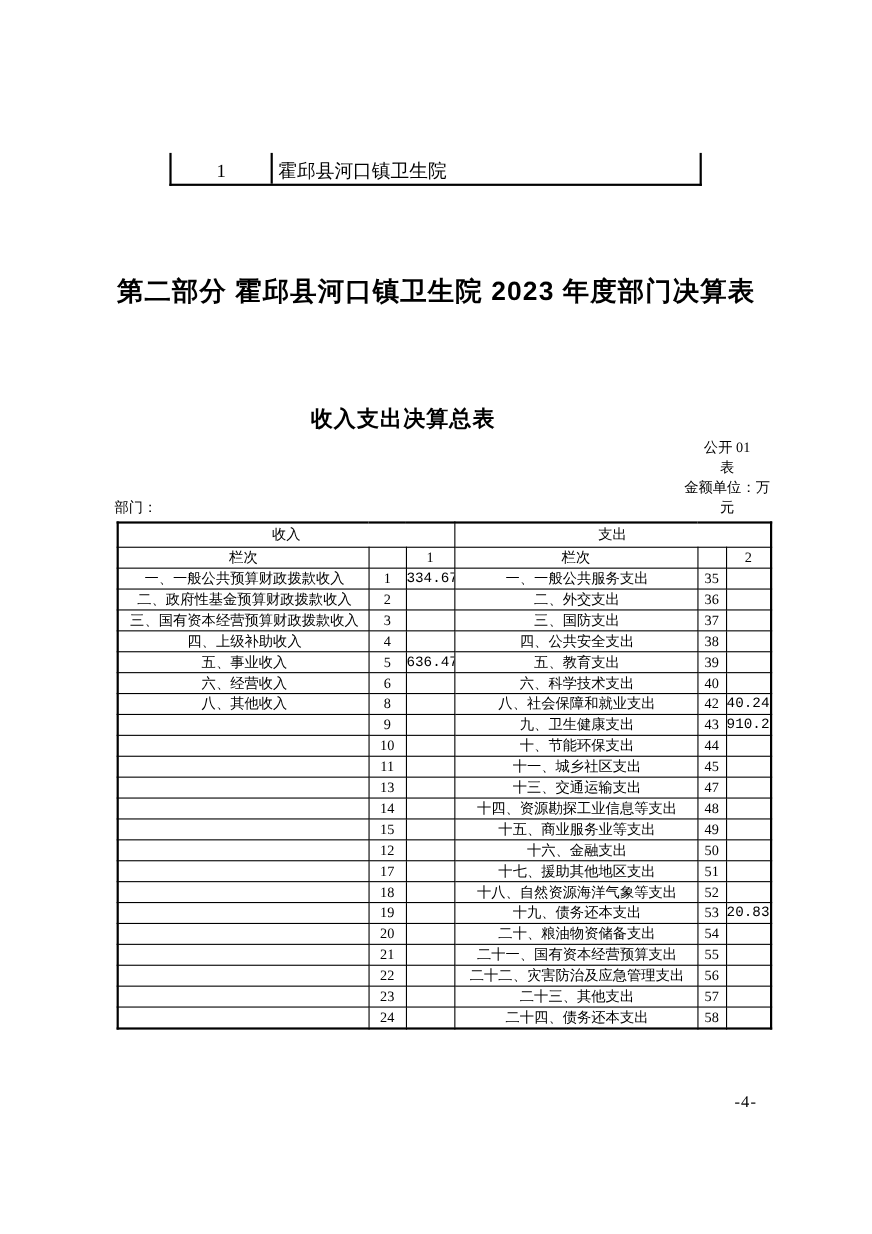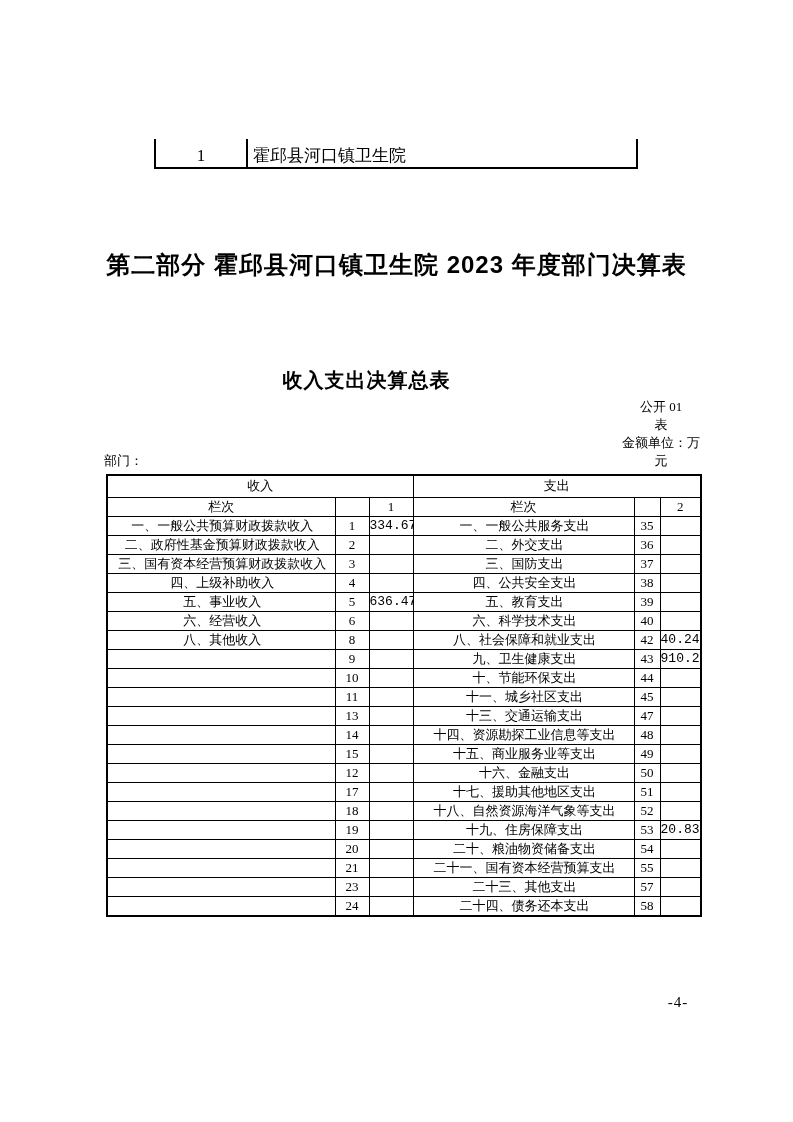--- a/index.html
+++ b/index.html
@@ -284,21 +284,21 @@
     <td class="line">18</td>
     <td class="amt"></td>
     <td class="item">十八、自然资源海洋气象等支出</td>
     <td class="line">52</td>
     <td class="amt"></td>
   </tr>
         <tr>
     <td class="item"></td>
     <td class="line">19</td>
     <td class="amt"></td>
-    <td class="item">十九、住房保障支出</td>
+    <td class="item">十九、债务还本支出</td>
     <td class="line">53</td>
     <td class="amt">20.83</td>
   </tr>
         <tr>
     <td class="item"></td>
     <td class="line">20</td>
     <td class="amt"></td>
     <td class="item">二十、粮油物资储备支出</td>
     <td class="line">54</td>
     <td class="amt"></td>
@@ -306,20 +306,28 @@
         <tr>
     <td class="item"></td>
     <td class="line">21</td>
     <td class="amt"></td>
     <td class="item">二十一、国有资本经营预算支出</td>
     <td class="line">55</td>
     <td class="amt"></td>
   </tr>
         <tr>
     <td class="item"></td>
+    <td class="line">22</td>
+    <td class="amt"></td>
+    <td class="item">二十二、灾害防治及应急管理支出</td>
+    <td class="line">56</td>
+    <td class="amt"></td>
+  </tr>
+        <tr>
+    <td class="item"></td>
     <td class="line">23</td>
     <td class="amt"></td>
     <td class="item">二十三、其他支出</td>
     <td class="line">57</td>
     <td class="amt"></td>
   </tr>
         <tr>
     <td class="item"></td>
     <td class="line">24</td>
     <td class="amt"></td>

